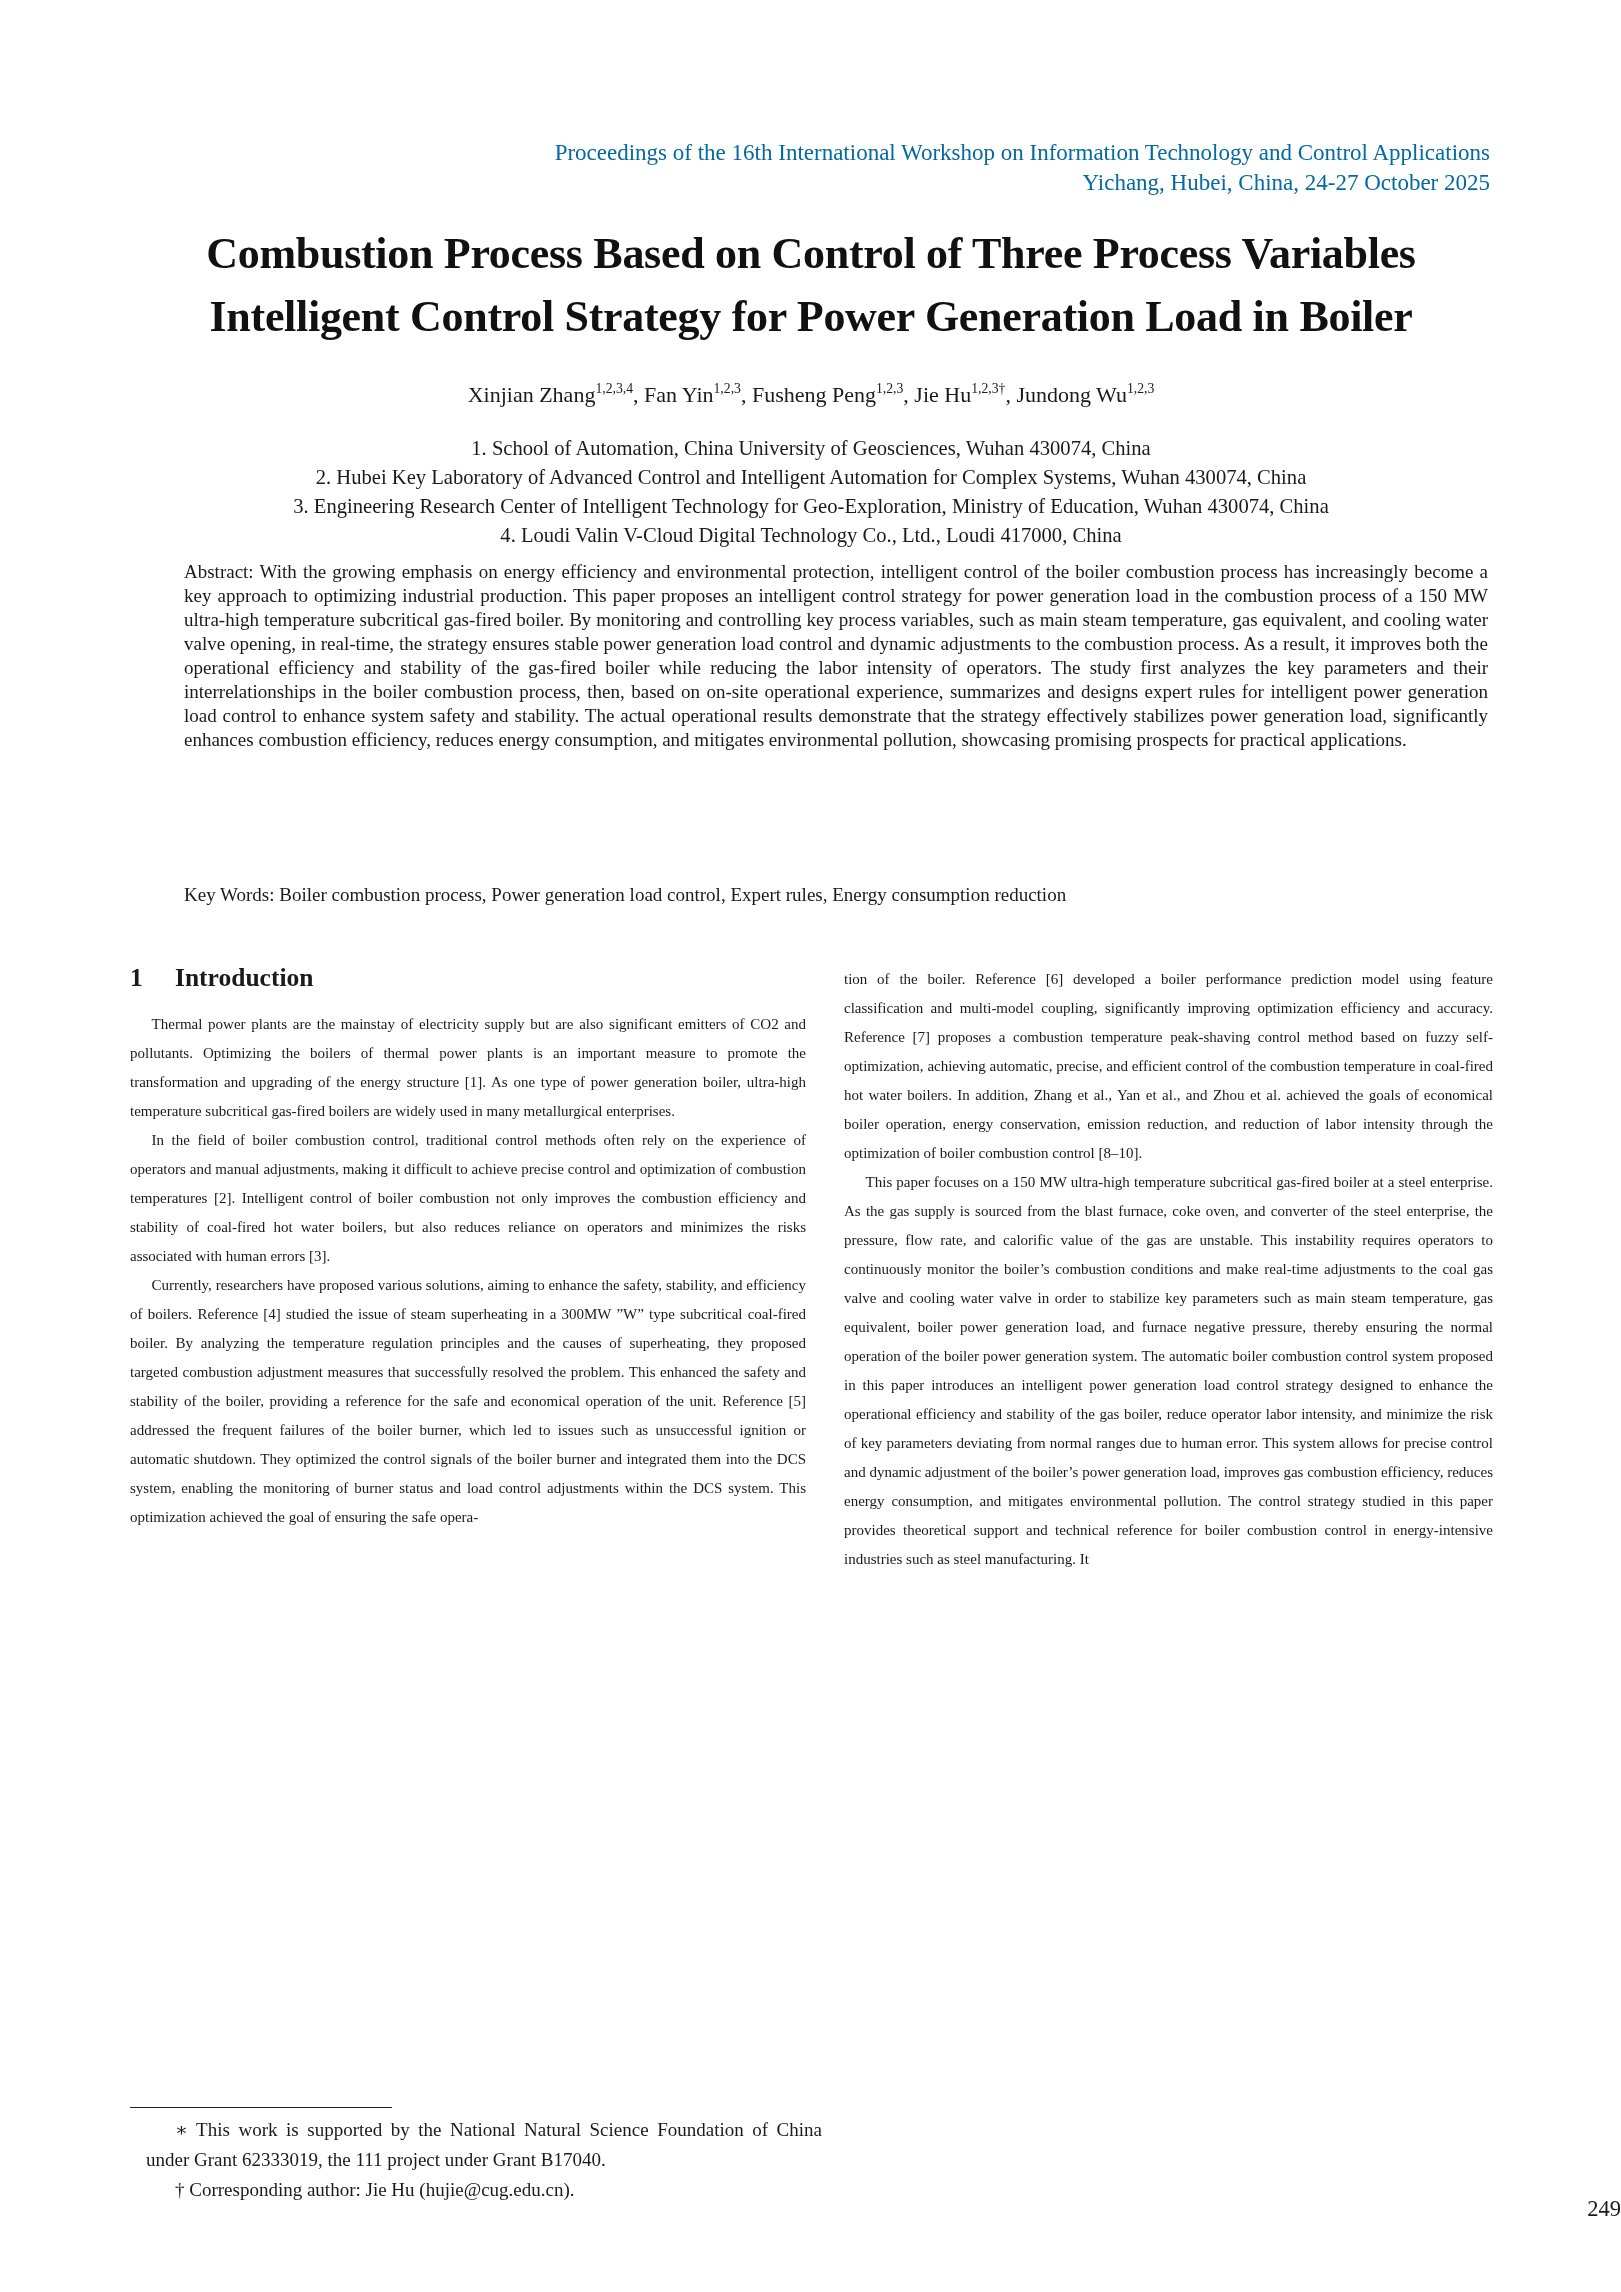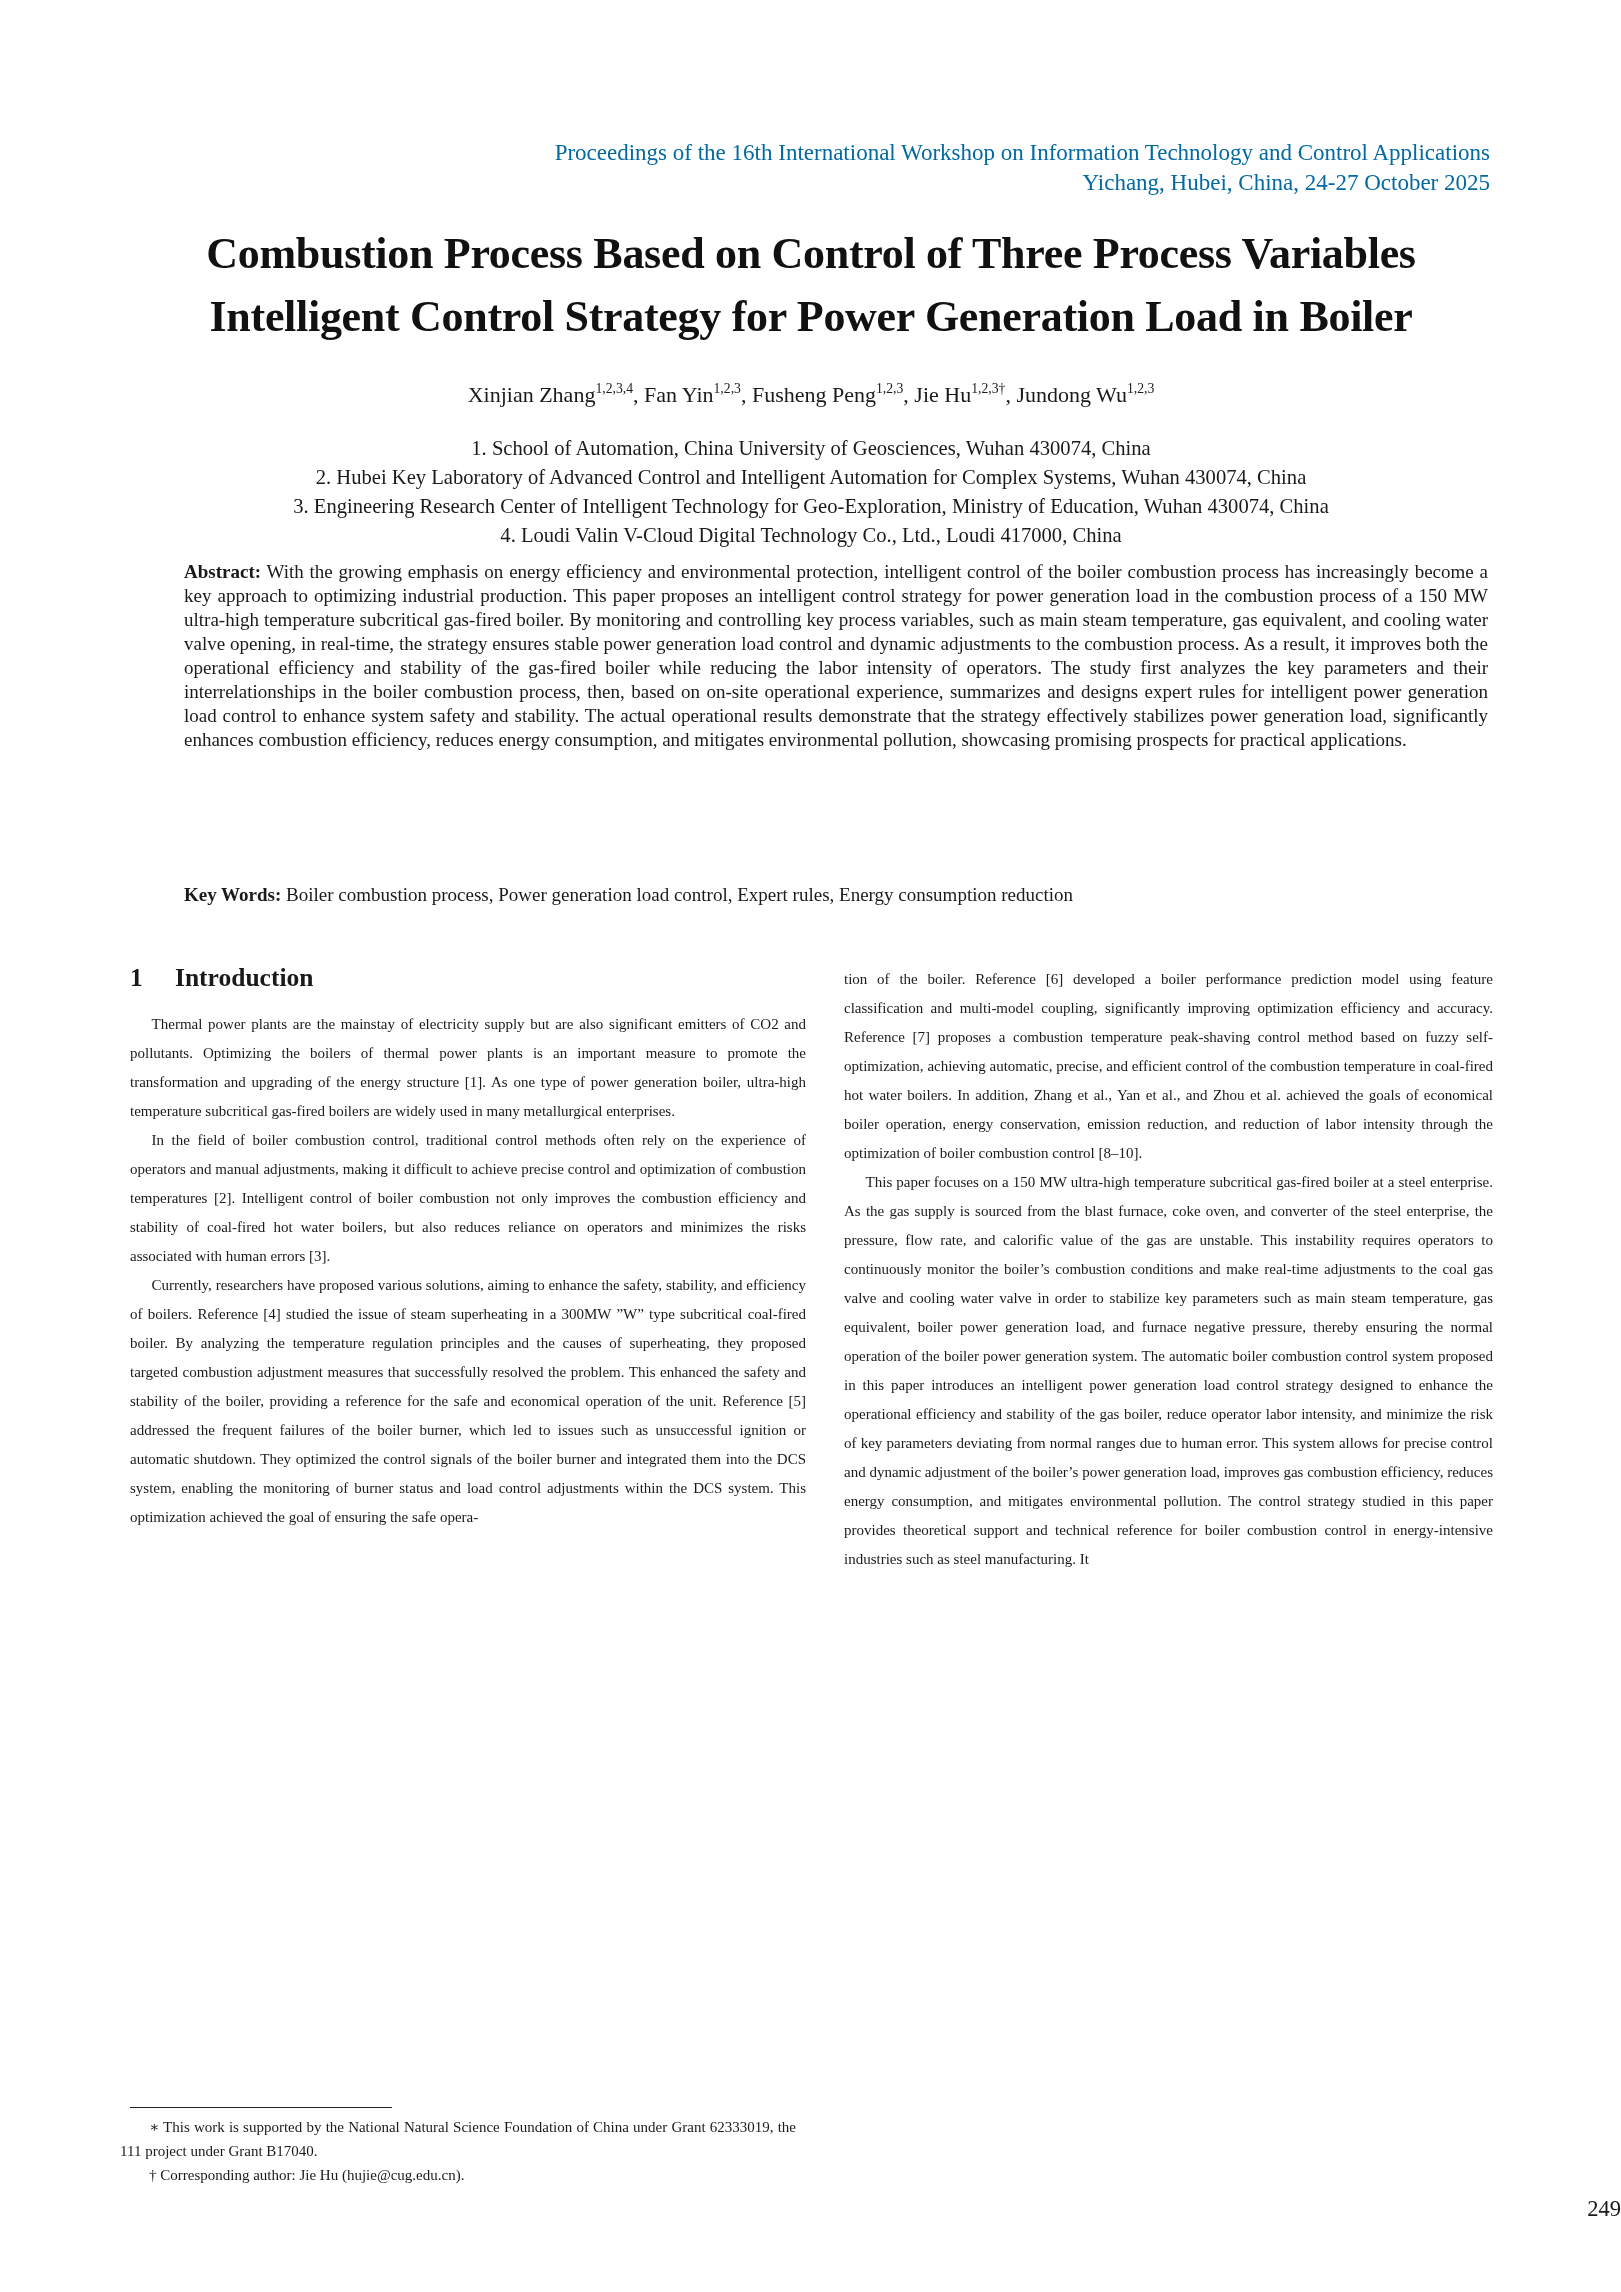--- a/index.html
+++ b/index.html
@@ -7,31 +7,31 @@
          font-family: "Liberation Serif", "DejaVu Serif", serif; color: #1a1a1a; }
   .abs { position: absolute; }
   .header { right: 131px; top: 138px; text-align: right; font-size: 23px; line-height: 30px; color: #0369a1; }
   .title { left: 118px; width: 1386px; top: 222px; text-align: center; font-weight: bold;
            font-size: 44px; line-height: 63px; letter-spacing: -0.3px; color: #111; }
   .authors { left: 118px; width: 1386px; top: 365px; text-align: center; font-size: 22px; line-height: 27.4px; margin-top: 16px; }
   .authors sup { font-size: 13.7px; vertical-align: 8.8px; line-height: 0; }
   .affils { left: 118px; width: 1386px; top: 397px; text-align: center; font-size: 20.6px; line-height: 29px; margin-top: 37px; }
   .abstract { left: 184px; width: 1304px; top: 560px; font-size: 19px; line-height: 24px;
               text-align: justify; hyphens: manual; }
-  .abstract b, .keywords b { font-weight: bold; }
+  .abstract b, .keywords b { font-weight: normal; }
   .keywords { left: 184px; width: 1304px; top: 883px; font-size: 19px; line-height: 24.5px; }
   .col { font-size: 15px; line-height: 29px; text-align: justify; }
   .col p { margin: 0; text-indent: 0; }
   .col p.ind { text-indent: 21.6px; }
   .left { left: 130px; width: 676px; top: 1010px; }
   .right { left: 844px; width: 649px; top: 965px; }
   .section { left: 130px; top: 961px; font-size: 25.5px; font-weight: bold; line-height: 33px; }
   .section .num { display: inline-block; width: 45px; }
   .footrule { left: 130px; top: 2107px; width: 262px; height: 0; border-top: 1.2px solid #222; }
-  .footnotes { left: 120px; width: 676px; top: 2115px; font-size: 15px; line-height: 24px; text-align: justify; }
+  .footnotes { left: 146px; width: 676px; top: 2115px; font-size: 19px; line-height: 30px; text-align: justify; }
   .footnotes p { margin: 0; }
   .footnotes p.ind { text-indent: 29px; }
   .pagenum { left: 0; width: 1621px; top: 2194px; text-align: right; font-size: 22.5px; line-height: 29px; }
 </style>
 </head>
 <body>
 
 <div class="abs header">
   <div>Proceedings of the 16th International Workshop on Information Technology and Control Applications</div>
   <div>Yichang, Hubei, China, 24-27 October 2025</div>

